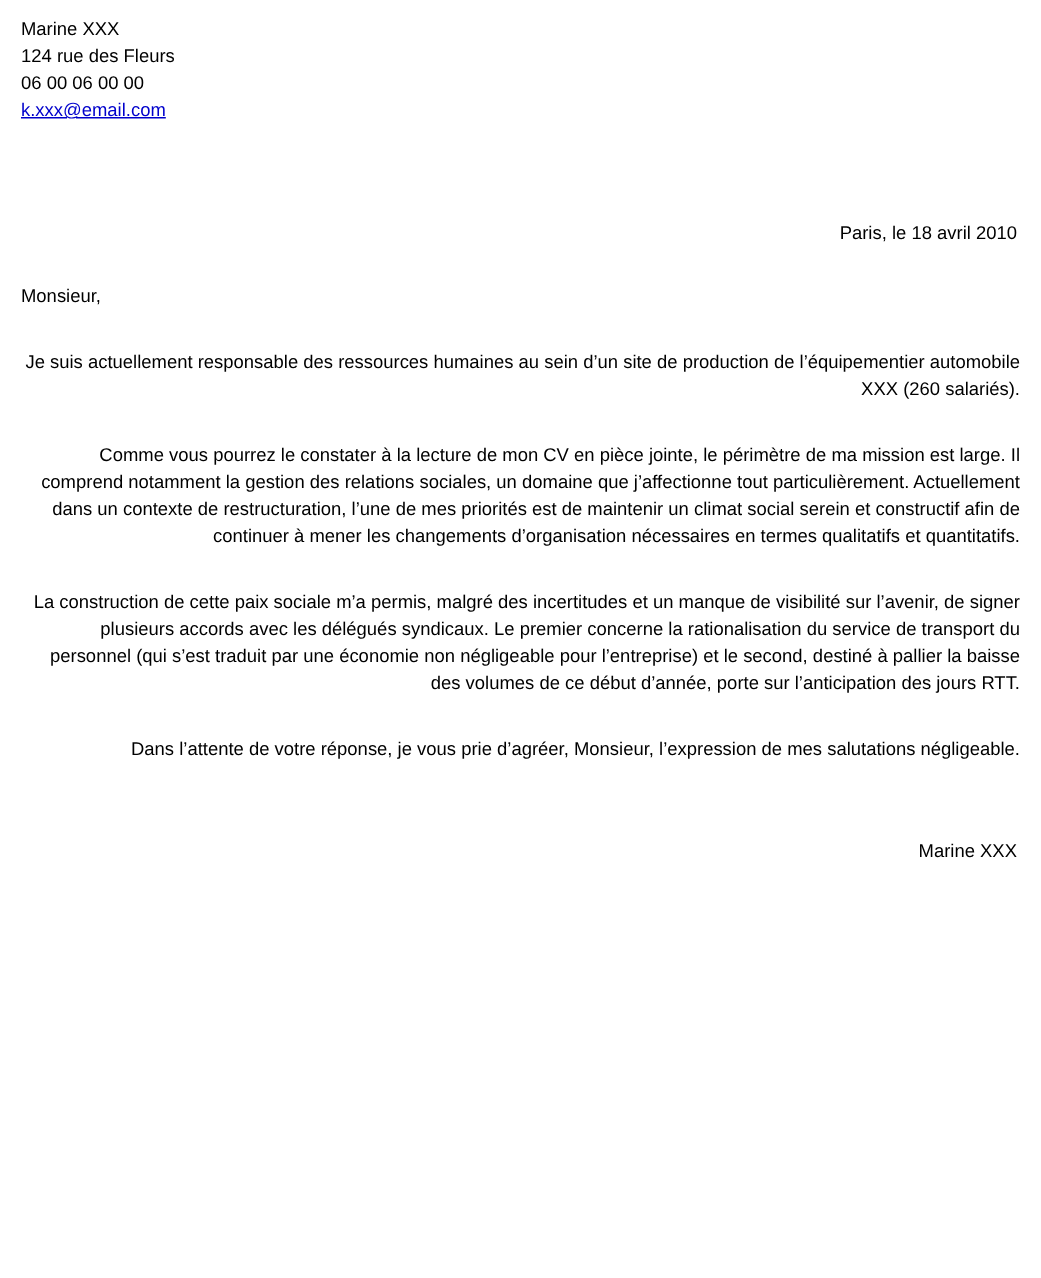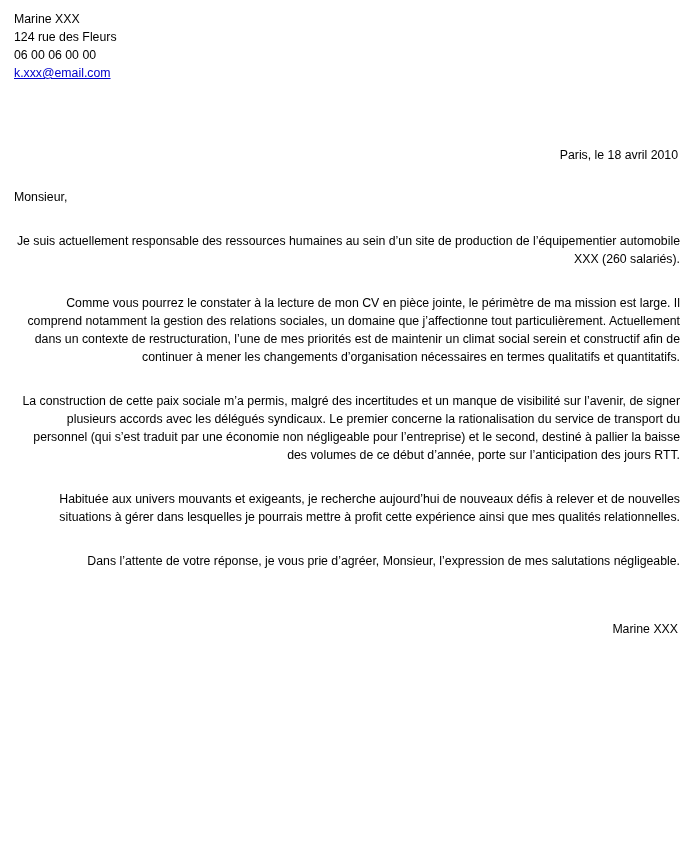--- a/index.html
+++ b/index.html
@@ -74,18 +74,17 @@
     <div class="sender-line"><span class="email-link">k.xxx@email.com</span></div>
   </div>
 
   <div class="date-line">Paris, le 18 avril 2010</div>
 
   <div class="salutation">Monsieur,</div>
 
   <div class="body-para">Je suis actuellement responsable des ressources humaines au sein d’un site de production de l’équipementier automobile XXX (260 salariés).</div>
   <div class="body-para">Comme vous pourrez le constater à la lecture de mon CV en pièce jointe, le périmètre de ma mission est large. Il comprend notamment la gestion des relations sociales, un domaine que j’affectionne tout particulièrement. Actuellement dans un contexte de restructuration, l’une de mes priorités est de maintenir un climat social serein et constructif afin de continuer à mener les changements d’organisation nécessaires en termes qualitatifs et quantitatifs.</div>
   <div class="body-para">La construction de cette paix sociale m’a permis, malgré des incertitudes et un manque de visibilité sur l’avenir, de signer plusieurs accords avec les délégués syndicaux. Le premier concerne la rationalisation du service de transport du personnel (qui s’est traduit par une économie non négligeable pour l’entreprise) et le second, destiné à pallier la baisse des volumes de ce début d’année, porte sur l’anticipation des jours RTT.</div>
-  <div class="body-para">Habituée aux univers mouvants et exigeants, je recherche aujourd’hui de nouveaux défis à relever et de nouvelles situations à gérer dans lesquelles je pourrais mettre à profit cette expérience ainsi que mes qualités relationnelles.</div>
   <div class="body-para">Dans l’attente de votre réponse, je vous prie d’agréer, Monsieur, l’expression de mes salutations négligeable.</div>
 
   <div class="closing-sign">Marine XXX</div>
 
 </div>
 
 </body></html>

